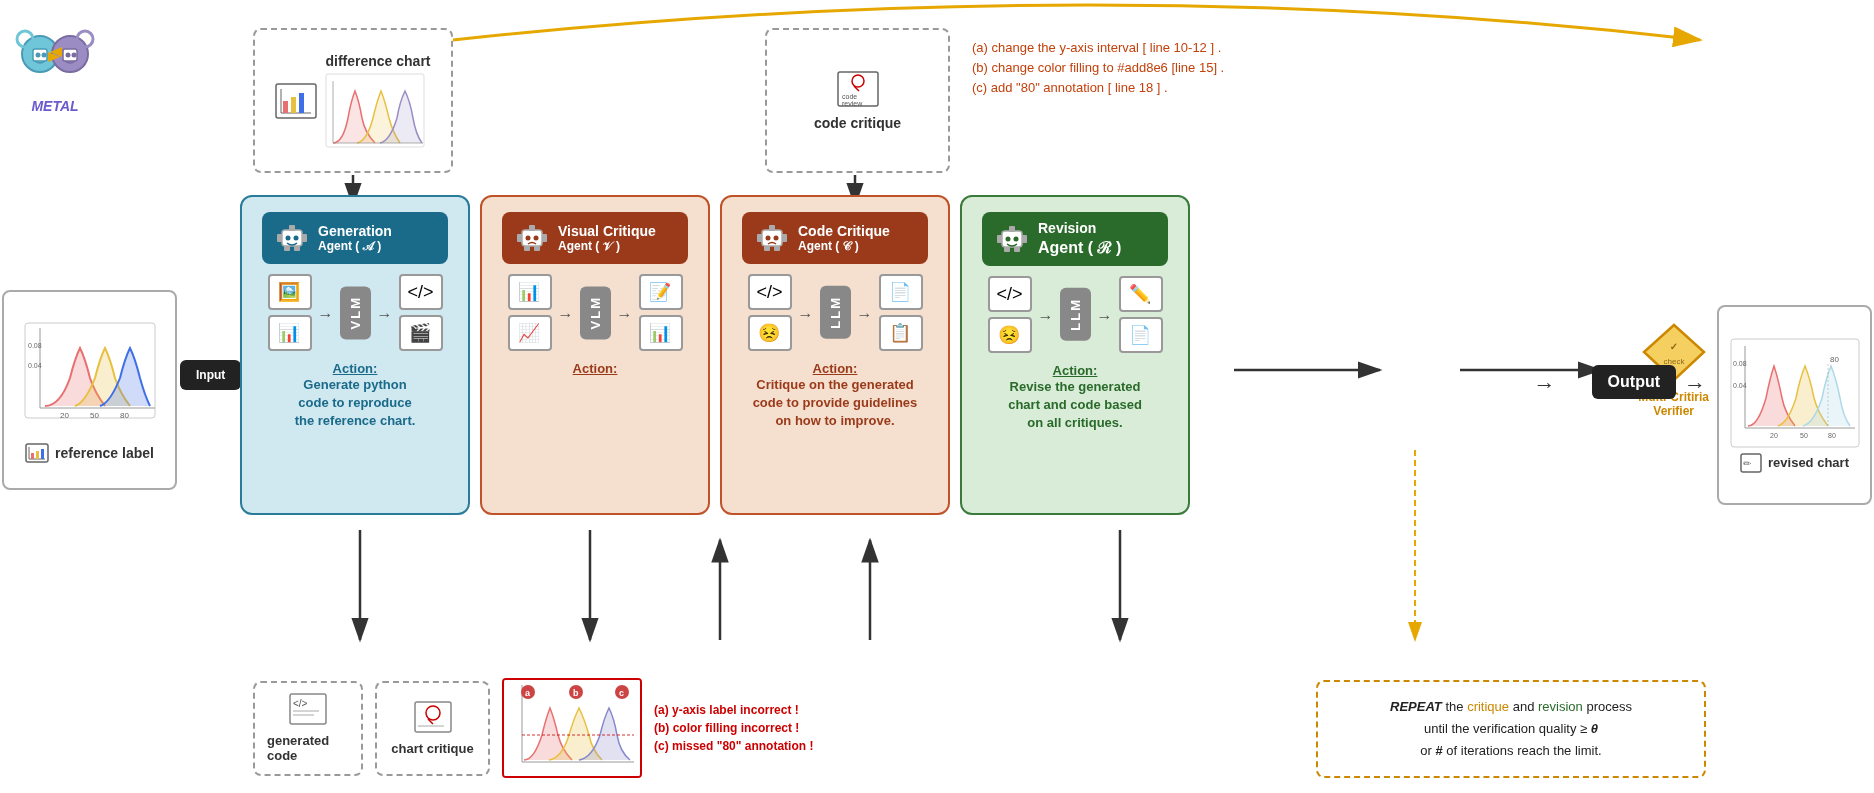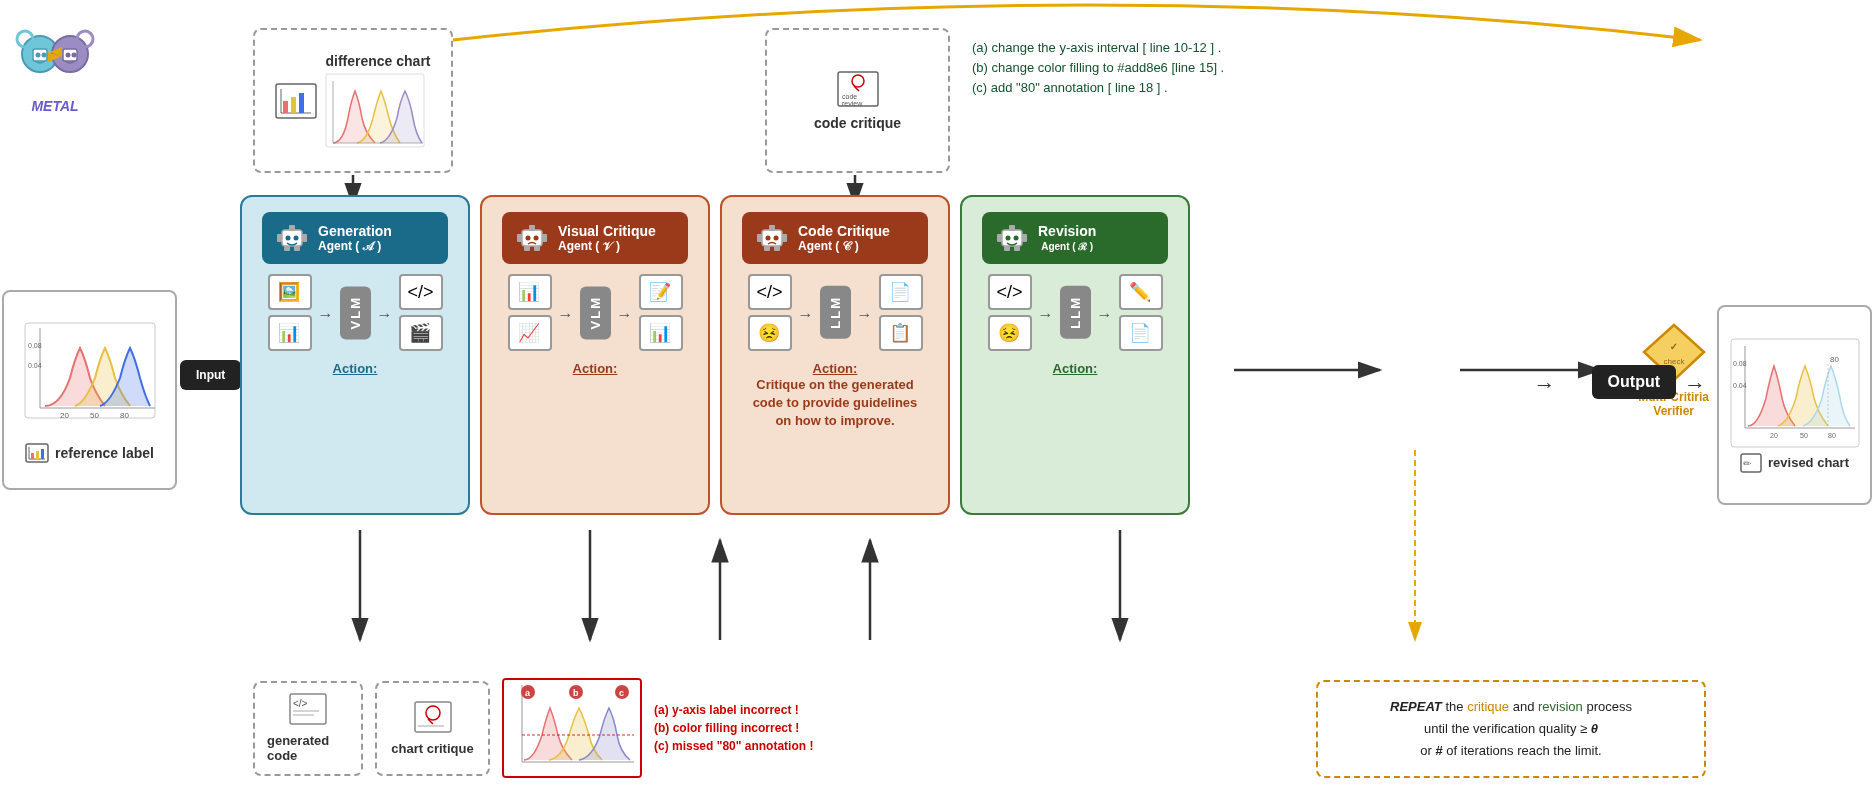--- a/index.html
+++ b/index.html
@@ -253,21 +253,21 @@
       left: 960px;
       width: 390px;
       padding: 12px;
       display: flex;
       flex-direction: column;
       gap: 5px;
     }
 
     .critique-line {
       font-size: 13px;
-      color: #14532d;
+      color: #c2410c;
       font-weight: 500;
     }
 
     .bottom-box {
       border: 2px dashed #999;
       border-radius: 8px;
       background: white;
       display: flex;
       align-items: center;
       justify-content: center;
@@ -534,20 +534,23 @@
         <span class="arrow-small">→</span>
         <div class="vlm-box">VLM</div>
         <span class="arrow-small">→</span>
         <div style="display:flex;flex-direction:column;gap:5px;">
           <div class="icon-box">&lt;/&gt;</div>
           <div class="icon-box">🎬</div>
         </div>
       </div>
       <div class="action-section">
         <div class="action-label">Action:</div>
+        <div class="action-text" style="white-space:pre-line;">Generate python
+code to reproduce
+the reference chart.</div>
       </div>
     </div>
 
     <div class="agent-panel visual-critique">
       <div class="agent-title-bar">
         <svg class="agent-robot-icon" viewBox="0 0 36 36">
           <rect x="8" y="10" width="20" height="16" rx="3" fill="white" stroke="#aaa" stroke-width="1.5"></rect>
           <circle cx="14" cy="18" r="2.5" fill="#9a3a1a"></circle>
           <circle cx="22" cy="18" r="2.5" fill="#9a3a1a"></circle>
           <path d="M 14 24 Q 18 21 22 24" stroke="#9a3a1a" stroke-width="1.5" fill="none"></path>
@@ -627,38 +630,41 @@
           <circle cx="22" cy="18" r="2.5" fill="#2a6a2a"></circle>
           <path d="M 13 23 Q 18 27 23 23" stroke="#2a6a2a" stroke-width="1.5" fill="none"></path>
           <rect x="15" y="5" width="6" height="6" rx="1" fill="#aaa"></rect>
           <rect x="3" y="14" width="5" height="8" rx="1" fill="#aaa"></rect>
           <rect x="28" y="14" width="5" height="8" rx="1" fill="#aaa"></rect>
           <rect x="10" y="26" width="6" height="5" rx="1" fill="#aaa"></rect>
           <rect x="20" y="26" width="6" height="5" rx="1" fill="#aaa"></rect>
         </svg>
         <div>
           <div class="agent-title-text">Revision</div>
-          <div class="agent-title-text" style="font-size:10px;text-align:center;">Agent ( ℛ )</div>
+          <div class="agent-title-text" style="font-size:16px;">Agent ( ℛ )</div>
         </div>
       </div>
       <div class="model-process-row">
         <div style="display:flex;flex-direction:column;gap:5px;">
           <div class="icon-box">&lt;/&gt;</div>
           <div class="icon-box">😣</div>
         </div>
         <span class="arrow-small">→</span>
         <div class="vlm-box">LLM</div>
         <span class="arrow-small">→</span>
         <div style="display:flex;flex-direction:column;gap:5px;">
           <div class="icon-box">✏️</div>
           <div class="icon-box">📄</div>
         </div>
       </div>
       <div class="action-section">
         <div class="action-label">Action:</div>
+        <div class="action-text" style="white-space:pre-line;">Revise the generated
+chart and code based
+on all critiques.</div>
       </div>
     </div>
 
   </div>
 
   <div class="code-critique-top" style="position:absolute;top:28px;left:765px;">
     <svg width="42" height="36" viewBox="0 0 42 36">
       <rect x="1" y="1" width="40" height="34" rx="2" fill="white" stroke="#666" stroke-width="1.5"></rect>
       <circle cx="21" cy="10" r="6" fill="none" stroke="#cc0000" stroke-width="1.5"></circle>
       <line x1="17" y1="15" x2="22" y2="20" stroke="#cc0000" stroke-width="1.5"></line>

